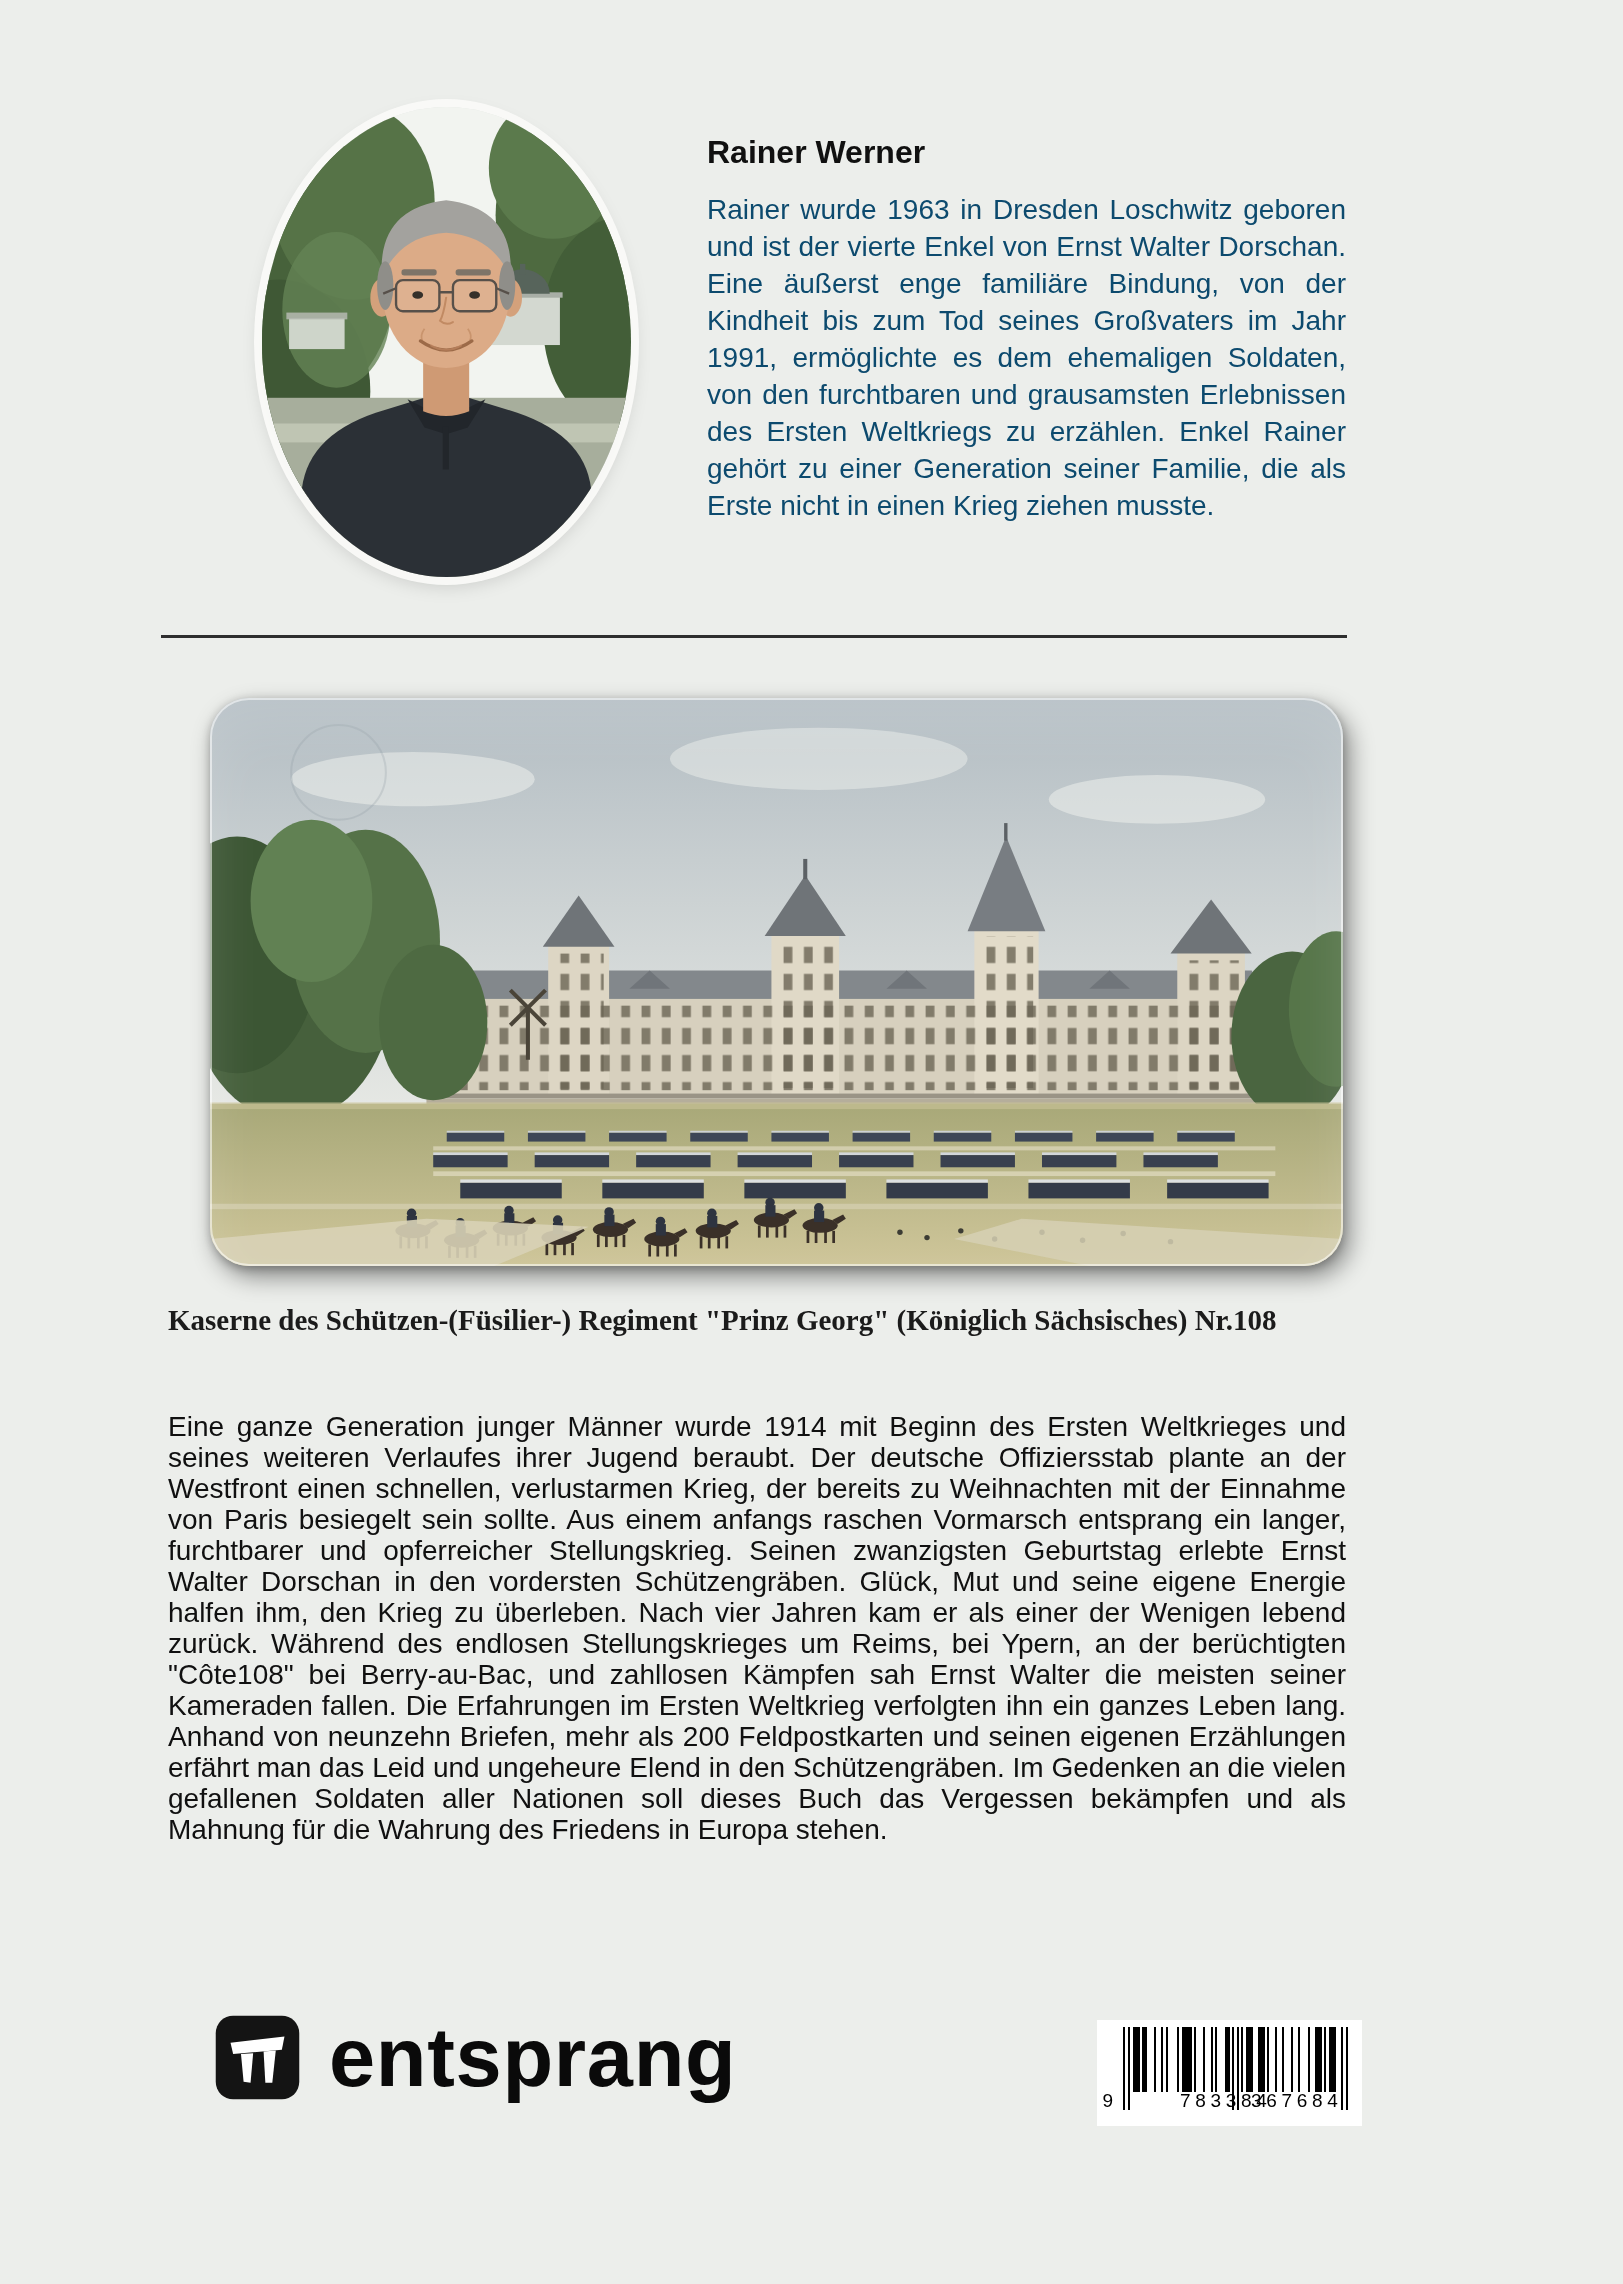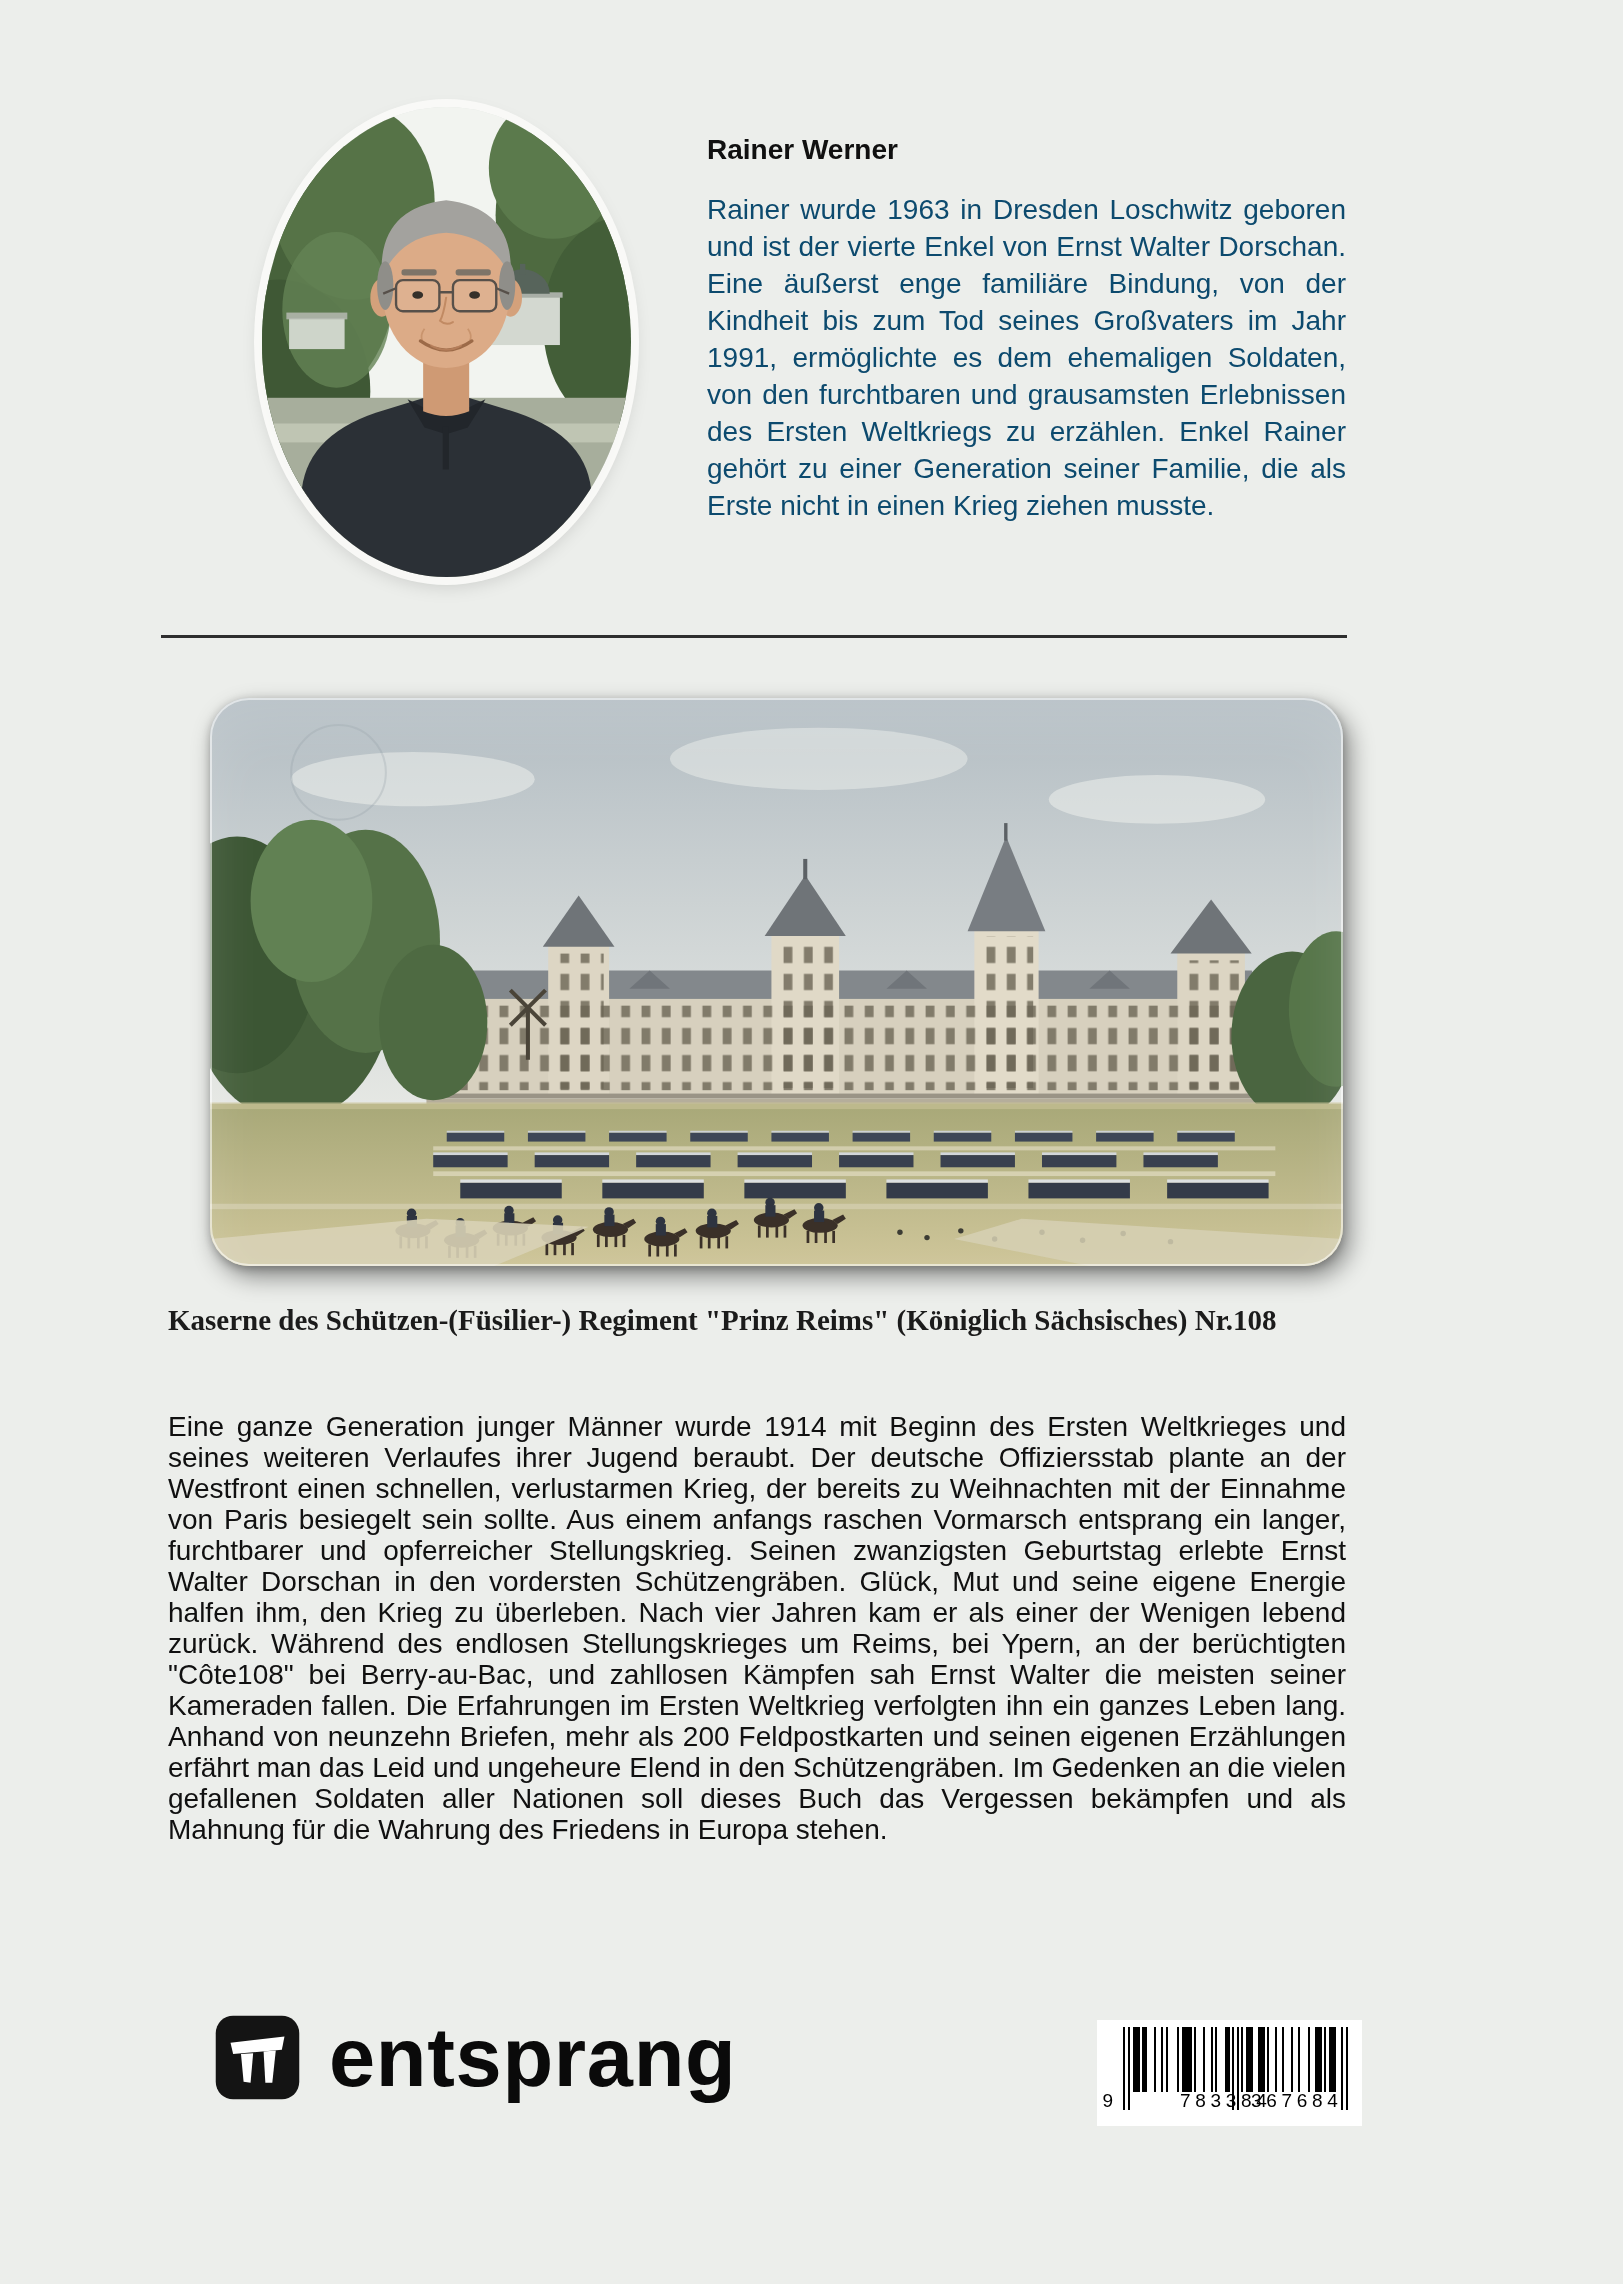--- a/index.html
+++ b/index.html
@@ -16,21 +16,21 @@
     position:absolute;left:262px;top:107px;width:369px;height:470px;
     border-radius:50%;overflow:hidden;
     box-shadow:0 0 0 8px rgba(250,250,248,.95), 0 6.8px 20px rgba(0,0,0,.18);
     background:#e9ece8;
   }
   .portrait svg{display:block;width:100%;height:100%;}
 
   
   .author-name{
     position:absolute;left:707px;top:134px;width:639px;
-    font-size:28px;font-weight:bold;color:#101010;
+    font-size:32px;font-weight:bold;color:#101010;
   }
   .author-bio{
     position:absolute;left:707px;top:191px;width:639px;
     font-size:28px;line-height:37px;text-align:justify;color:#0c4a6e;
   }
 
   
   .divider{
     position:absolute;left:161px;top:635px;width:1186px;height:2.7px;
     background:#2e2e2e;
@@ -296,21 +296,21 @@
         <circle cx="1350" cy="792" r="4" fill="#3c3c34"></circle>
           <circle cx="1420" cy="804" r="4" fill="#3c3c34"></circle>
       </g>
 
       <polygon points="0,840 420,840 560,782 320,770 0,800" fill="#d8d2b6" opacity=".9"></polygon>
       <polygon points="1675,840 1675,800 1200,770 1100,800 1300,840" fill="#d6d0b4" opacity=".85"></polygon>
     </svg>
   </div>
   <div class="postcard-gloss"></div>
 
-  <div class="caption">Kaserne des Schützen-(Füsilier-) Regiment "Prinz Reims" (Königlich Sächsisches) Nr.108</div>
+  <div class="caption">Kaserne des Schützen-(Füsilier-) Regiment "Prinz Georg" (Königlich Sächsisches) Nr.108</div>
 
   <div class="synopsis">Eine ganze Generation junger Männer wurde 1914 mit Beginn des Ersten Weltkrieges und seines weiteren Verlaufes ihrer Jugend beraubt. Der deutsche Offiziersstab plante an der Westfront einen schnellen, verlustarmen Krieg, der bereits zu Weihnachten mit der Einnahme von Paris besiegelt sein sollte. Aus einem anfangs raschen Vormarsch entsprang ein langer, furchtbarer und opferreicher Stellungskrieg. Seinen zwanzigsten Geburtstag erlebte Ernst Walter Dorschan in den vordersten Schützengräben. Glück, Mut und seine eigene Energie halfen ihm, den Krieg zu überleben. Nach vier Jahren kam er als einer der Wenigen lebend zurück. Während des endlosen Stellungskrieges um Reims, bei Ypern, an der berüchtigten "Côte108" bei Berry-au-Bac, und zahllosen Kämpfen sah Ernst Walter die meisten seiner Kameraden fallen. Die Erfahrungen im Ersten Weltkrieg verfolgten ihn ein ganzes Leben lang. Anhand von neunzehn Briefen, mehr als 200 Feldpostkarten und seinen eigenen Erzählungen erfährt man das Leid und ungeheure Elend in den Schützengräben. Im Gedenken an die vielen gefallenen Soldaten aller Nationen soll dieses Buch das Vergessen bekämpfen und als Mahnung für die Wahrung des Friedens in Europa stehen.</div>
 
   <div class="publisher">
     <div class="pub-icon">
       <svg viewBox="0 0 100 100">
         <rect x="2" y="2" width="96" height="96" rx="20" fill="#141414"></rect>
         <polygon points="19,33 81,26 78,41 22,46" fill="#ffffff"></polygon>
         <polygon points="31,46 45,45 42,79 34,78" fill="#ffffff"></polygon>
         <polygon points="57,43 71,42 67,79 59,79" fill="#ffffff"></polygon>

